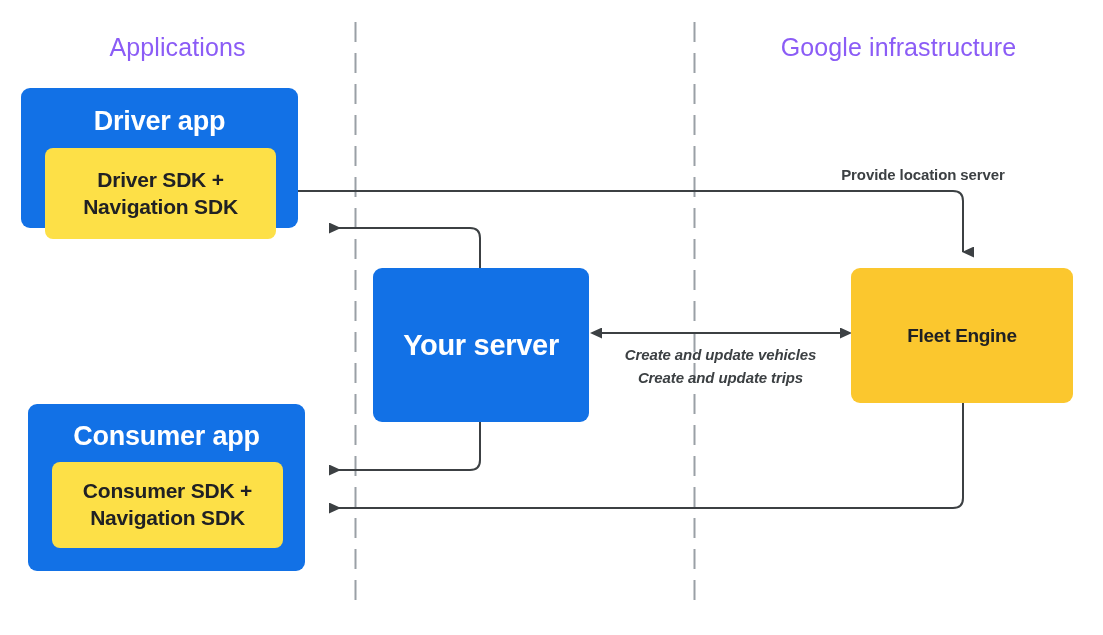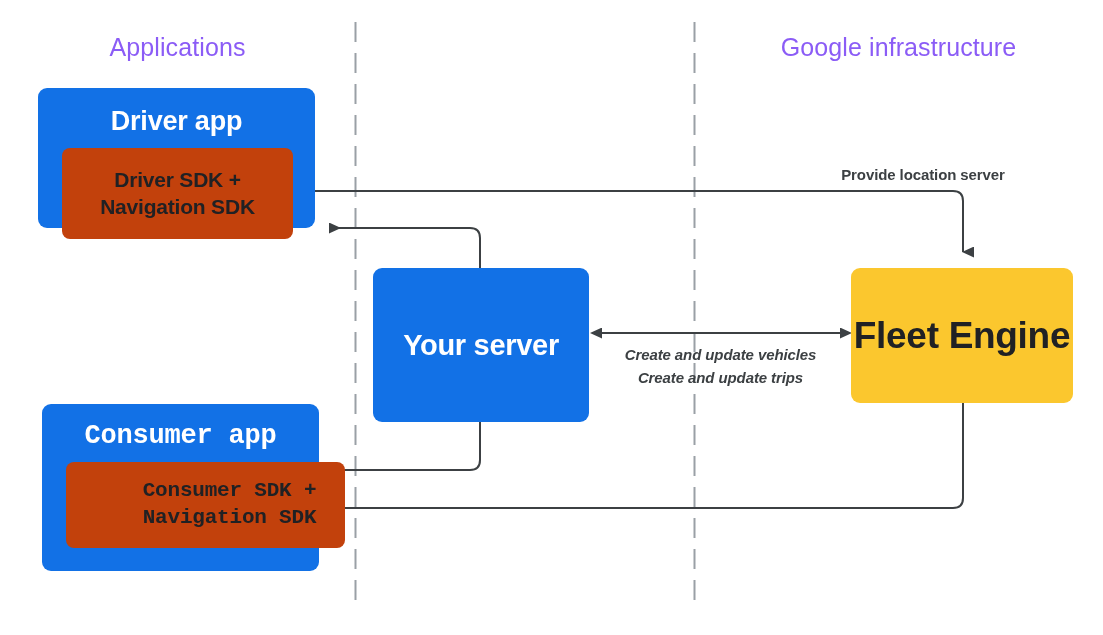--- a/index.html
+++ b/index.html
@@ -53,21 +53,21 @@
     right: 0;
     text-align: center;
     color: #ffffff;
     font-size: 27px;
     font-weight: 700;
     letter-spacing: -0.2px;
     white-space: nowrap;
   }
   .sdk-box {
     position: absolute;
-    background: #c2410c;
+    background: #fde047;
     border-radius: 8px;
     display: flex;
     align-items: center;
     justify-content: center;
   }
   .sdk-label {
     color: #202124;
     font-size: 21px;
     font-weight: 700;
     line-height: 1.28;
@@ -89,21 +89,21 @@
     white-space: nowrap;
   }
   .engine-label {
     position: absolute;
     left: 0;
     right: 0;
     top: 50%;
     transform: translateY(-50%);
     text-align: center;
     color: #202124;
-    font-size: 37px;
+    font-size: 19px;
     font-weight: 700;
     letter-spacing: -0.3px;
     white-space: nowrap;
   }
   
   .edge-label {
     position: absolute;
     color: #3c4043;
     font-size: 15px;
     font-weight: 700;
@@ -147,31 +147,31 @@
     <line x1="602" y1="333" x2="840" y2="333" stroke="#3c4043" stroke-width="2" marker-start="url(#arrow-left)" marker-end="url(#arrow-right)"></line>
 
     <path d="M480,403 L480,460 Q480,470 470,470 L329,470" fill="none" stroke="#3c4043" stroke-width="2" marker-end="url(#arrow-left)"></path>
 
     <path d="M963,403 L963,498 Q963,508 953,508 L329,508" fill="none" stroke="#3c4043" stroke-width="2" marker-end="url(#arrow-left)"></path>
   </svg>
 
   <div class="col-title" style="left:0; top:33px; width:355px;">Applications</div>
   <div class="col-title" style="left:694px; top:33px; width:409px;">Google infrastructure</div>
 
-  <div class="node blue" style="left:38px; top:88px; width:277px; height:140px;text-decoration:underline;">
+  <div class="node blue" style="left:21px; top:88px; width:277px; height:140px;text-decoration:underline;">
     <div class="app-title" style="top:18px;">Driver app</div>
     <div class="sdk-box" style="left:24px; top:60px; width:231px; height:91px;">
       <div class="sdk-label">Driver SDK +
 Navigation SDK</div>
     </div>
   </div>
 
-  <div class="node blue" style="left:42px; top:404px; width:277px; height:167px;font-family:Liberation Mono, monospace;">
+  <div class="node blue" style="left:28px; top:404px; width:277px; height:167px;">
     <div class="app-title" style="top:17px;">Consumer app</div>
-    <div class="sdk-box" style="left:24px; top:58px; width:231px; height:86px;padding-left:48px;">
+    <div class="sdk-box" style="left:24px; top:58px; width:231px; height:86px;">
       <div class="sdk-label">Consumer SDK +
 Navigation SDK</div>
     </div>
   </div>
 
   <div class="node blue" style="left:373px; top:268px; width:216px; height:154px;">
     <div class="server-label">Your server</div>
   </div>
 
   <div class="node yellow" style="left:851px; top:268px; width:222px; height:135px;">

